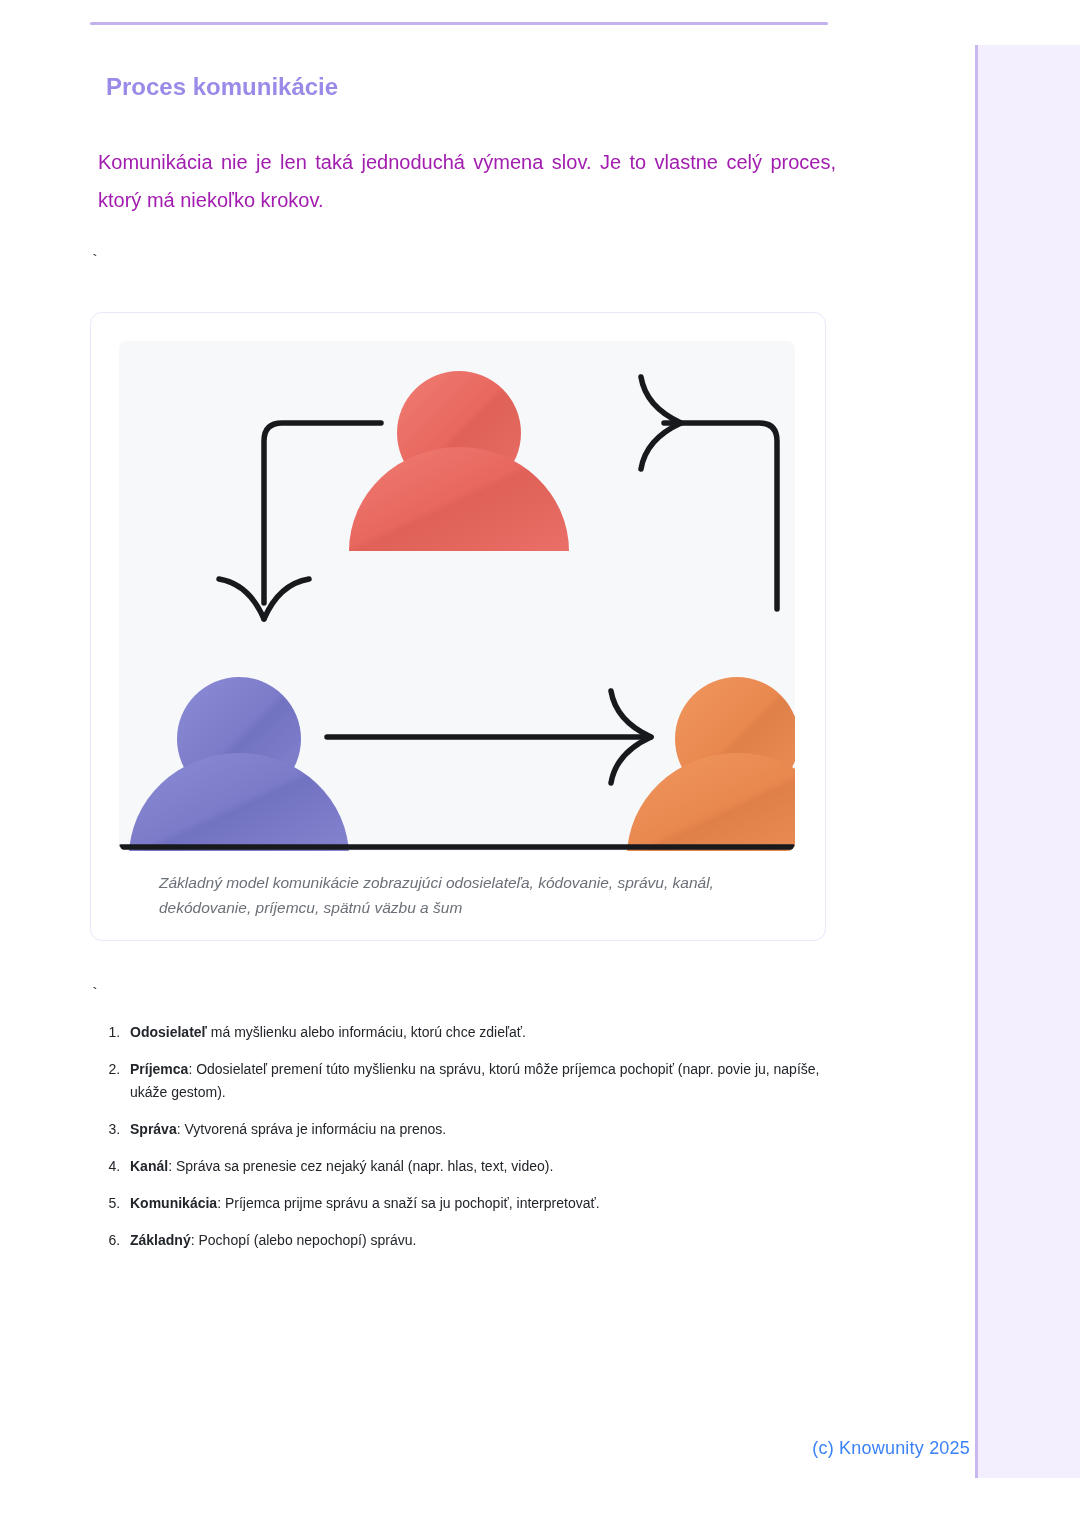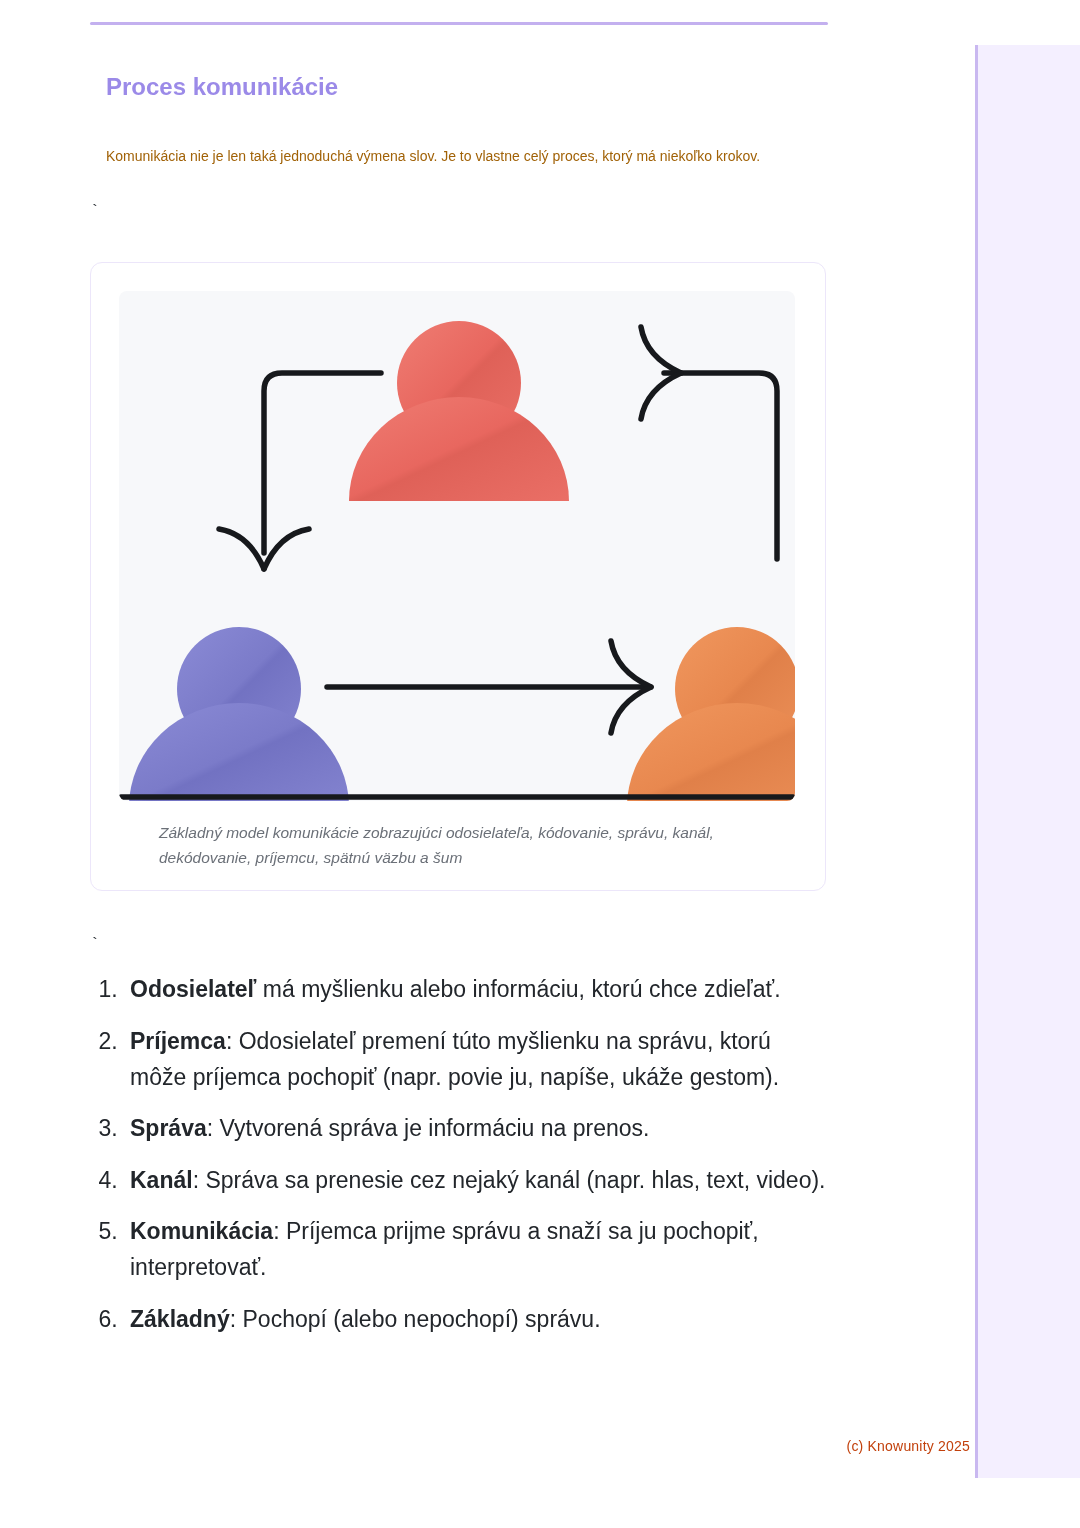--- a/index.html
+++ b/index.html
@@ -58,26 +58,26 @@
   .section-title {
     margin: 16px;
     padding-top: 31px;
     font-size: 24px;
     font-weight: bold;
     color: #9b8ae8;
     line-height: 1.25;
   }
 
   .para {
-    margin: 16px;
+    margin: 8px;
     padding-top: 25px;
-    font-size: 14px;
+    font-size: 20px;
     line-height: 1.92;
     text-align: justify;
-    color: #a16207;
+    color: #a21caf;
     width: 738px;
   }
 
   .tick {
     font-family: "Liberation Mono", monospace;
     font-size: 16px;
     color: #33383d;
     line-height: 1;
     height: 14px;
   }
@@ -116,37 +116,37 @@
   }
 
   
   ol.steps {
     margin: 0;
     padding: 20px 0 0 34px;
     list-style-position: outside;
     width: 704px;
   }
   ol.steps li {
-    font-size: 23px;
+    font-size: 14px;
     line-height: 1.58;
     color: #22262b;
     margin-bottom: 15px;
     padding-left: 6px;
   }
   ol.steps li b { font-weight: bold; }
 
   
   .footer-mark {
     position: absolute;
     left: 780px;
     top: 1438px;
     width: 190px;
     text-align: right;
-    font-size: 14px;
-    color: #c2410c;
+    font-size: 18px;
+    color: #3b82f6;
     letter-spacing: 0.2px;
   }
 </style>
 </head>
 <body>
 
 <div class="side-band"></div>
 
 <div class="content">
 

